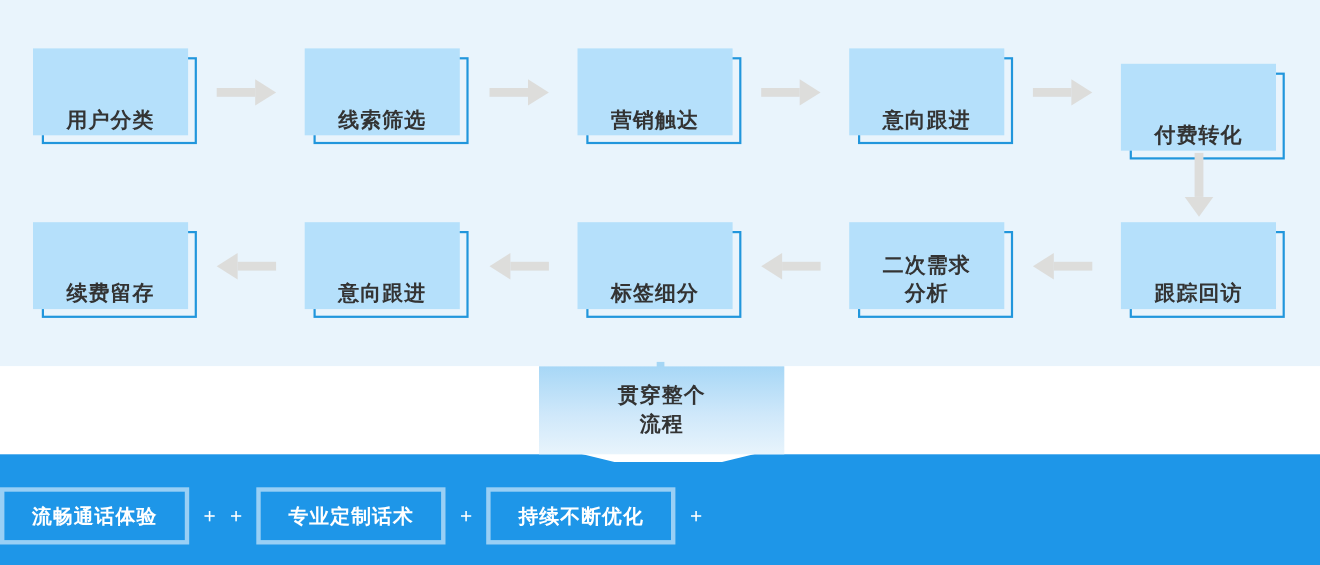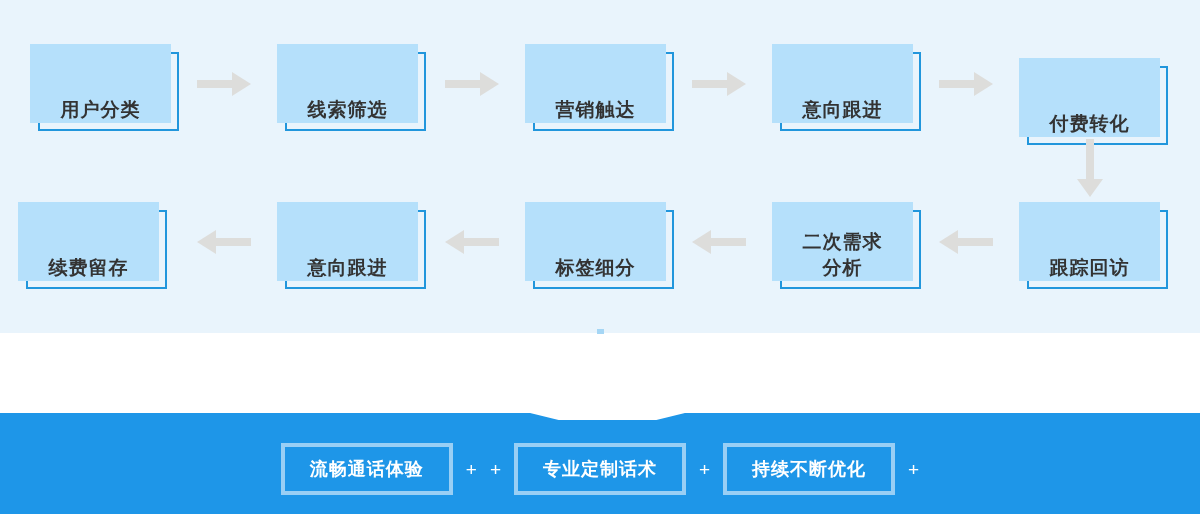--- a/index.html
+++ b/index.html
@@ -29,21 +29,21 @@
   
   .connector-nub{position:absolute;left:597px;top:329px;width:7px;height:5px;background:#a5d6f5;}
   .connector-trapezoid{position:absolute;left:526px;top:412px;width:163px;height:8px;background:#ffffff;
     clip-path:polygon(0 0,100% 0,80% 100%,20% 100%);}
   .connector-box{position:absolute;left:490px;top:333px;width:223px;height:80px;
     background:linear-gradient(180deg,#a7d7f6 0%,#cfe8fa 55%,#e8f4fc 100%);
     display:flex;flex-direction:column;align-items:center;justify-content:center;}
   .connector-label{font-size:19px;font-weight:bold;color:#333333;line-height:27px;text-align:center;letter-spacing:1px;}
 
   
-  .feature-row{position:absolute;left:0;top:443px;width:1200px;height:52px;display:flex;align-items:center;justify-content:center;gap:13px;}
+  .feature-row{position:absolute;left:0;top:443px;width:1200px;height:52px;display:flex;align-items:center;gap:13px;}
   .feature-tag{box-sizing:border-box;height:52px;border:4px solid rgba(255,255,255,0.55);display:flex;align-items:center;justify-content:center;
     padding:0 25px;color:#ffffff;font-size:18px;font-weight:bold;letter-spacing:1px;white-space:nowrap;}
   .feature-plus{color:#ffffff;font-size:19px;font-weight:400;line-height:1;}
 </style>
 </head>
 <body>
 
 <div id="stage">
   <div class="section-top"></div>
   <div class="section-band"></div>
@@ -89,21 +89,21 @@
         <div class="arrow-head-right"></div>
       </div>
       <div class="arrow-h" style="left: 692px; top: 71.5px;">
         <div class="arrow-shaft-h"></div>
         <div class="arrow-head-right"></div>
       </div>
       <div class="arrow-h" style="left: 939px; top: 71.5px;">
         <div class="arrow-shaft-h"></div>
         <div class="arrow-head-right"></div>
       </div>
-      <div class="flow-box" style="left: 18px; top: 202px;">
+      <div class="flow-box" style="left: 30px; top: 202px;">
         <div class="box-outline"></div>
         <div class="box-fill">
           <div class="box-label">续费留存</div>
         </div>
       </div>
       <div class="flow-box" style="left: 277px; top: 202px;">
         <div class="box-outline"></div>
         <div class="box-fill">
           <div class="box-label">意向跟进</div>
         </div>
@@ -145,20 +145,24 @@
       </div>
     </div>
 
   <div class="arrow-v" style="left:1077px;top:139px;">
     <div class="arrow-shaft-v"></div>
     <div class="arrow-head-down"></div>
   </div>
 
   <div class="connector-nub"></div>
   <div class="connector-trapezoid"></div>
+  <div class="connector-box">
+    <div class="connector-label">贯穿整个</div>
+    <div class="connector-label">流程</div>
+  </div>
 
   <div class="feature-row" id="feature-row">
       <div class="feature-tag">流畅通话体验</div>
       <div class="feature-plus">+</div>
       <div class="feature-plus">+</div>
       <div class="feature-tag">专业定制话术</div>
       <div class="feature-plus">+</div>
       <div class="feature-tag">持续不断优化</div>
       <div class="feature-plus">+</div>
     </div>

